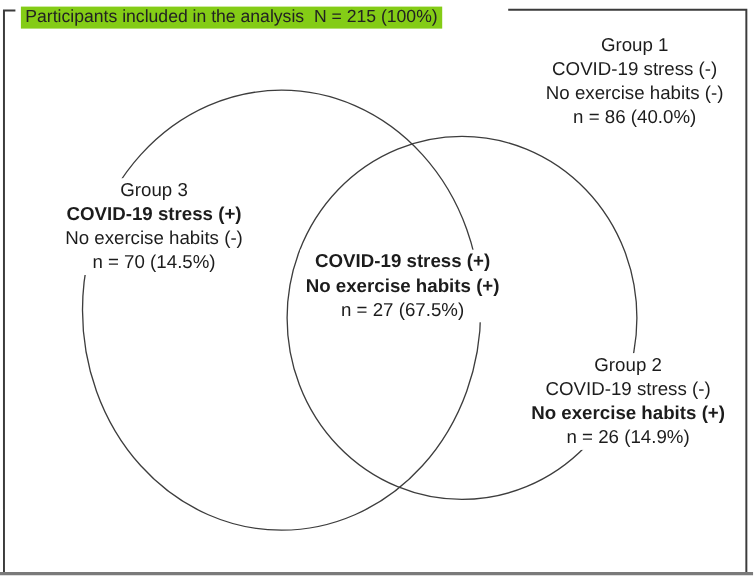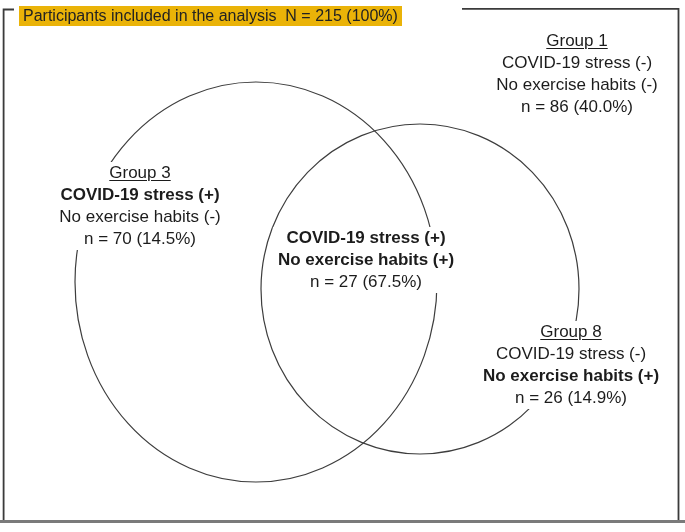--- a/index.html
+++ b/index.html
@@ -22,37 +22,36 @@
     width: 685px;
     height: 532px;
   }
   .figure-title {
     position: absolute;
     left: 19px;
     top: 6px;
     font-size: 16px;
     line-height: 20px;
     white-space: pre;
-    background: #eab308;
+    background: #84cc16;
     padding: 0 4px;
     color: #222222;
   }
   .group {
     position: absolute;
     transform: translateX(-50%);
     text-align: center;
     background: #ffffff;
     padding: 0 5px;
     font-size: 17px;
     line-height: 22px;
     white-space: nowrap;
     color: #1c1c1c;
   }
   .group .gname {
-    text-decoration: underline;
     text-underline-offset: 2px;
   }
   .g1 { left: 577px; top: 30px; }
   .g3 { left: 140px; top: 162px; }
   .g4 { left: 366px; top: 227px; }
   .g2 { left: 571px; top: 321px; }
 </style>
 </head>
 <body>
 
@@ -78,21 +77,21 @@
     <div>n = 70 (14.5%)</div>
   </div>
 
   <div class="group g4">
     <div style="font-weight: 700;">COVID-19 stress (+)</div>
     <div style="font-weight: 700;">No exercise habits (+)</div>
     <div>n = 27 (67.5%)</div>
   </div>
 
   <div class="group g2">
-    <div class="gname">Group 8</div>
+    <div class="gname">Group 2</div>
     <div>COVID-19 stress (-)</div>
     <div style="font-weight: 700;">No exercise habits (+)</div>
     <div>n = 26 (14.9%)</div>
   </div>
 
   <svg class="venn-svg" viewBox="0 0 685 532" xmlns="http://www.w3.org/2000/svg" style="pointer-events:none;">
 
     <path d="M 14 9.5 L 3.6 9.5 L 3.6 520" fill="none" stroke="#3b3b3b" stroke-width="1.8"></path>
 
     <path d="M 462 8.8 L 678.5 8.8 L 678.5 520" fill="none" stroke="#3b3b3b" stroke-width="1.8"></path>

